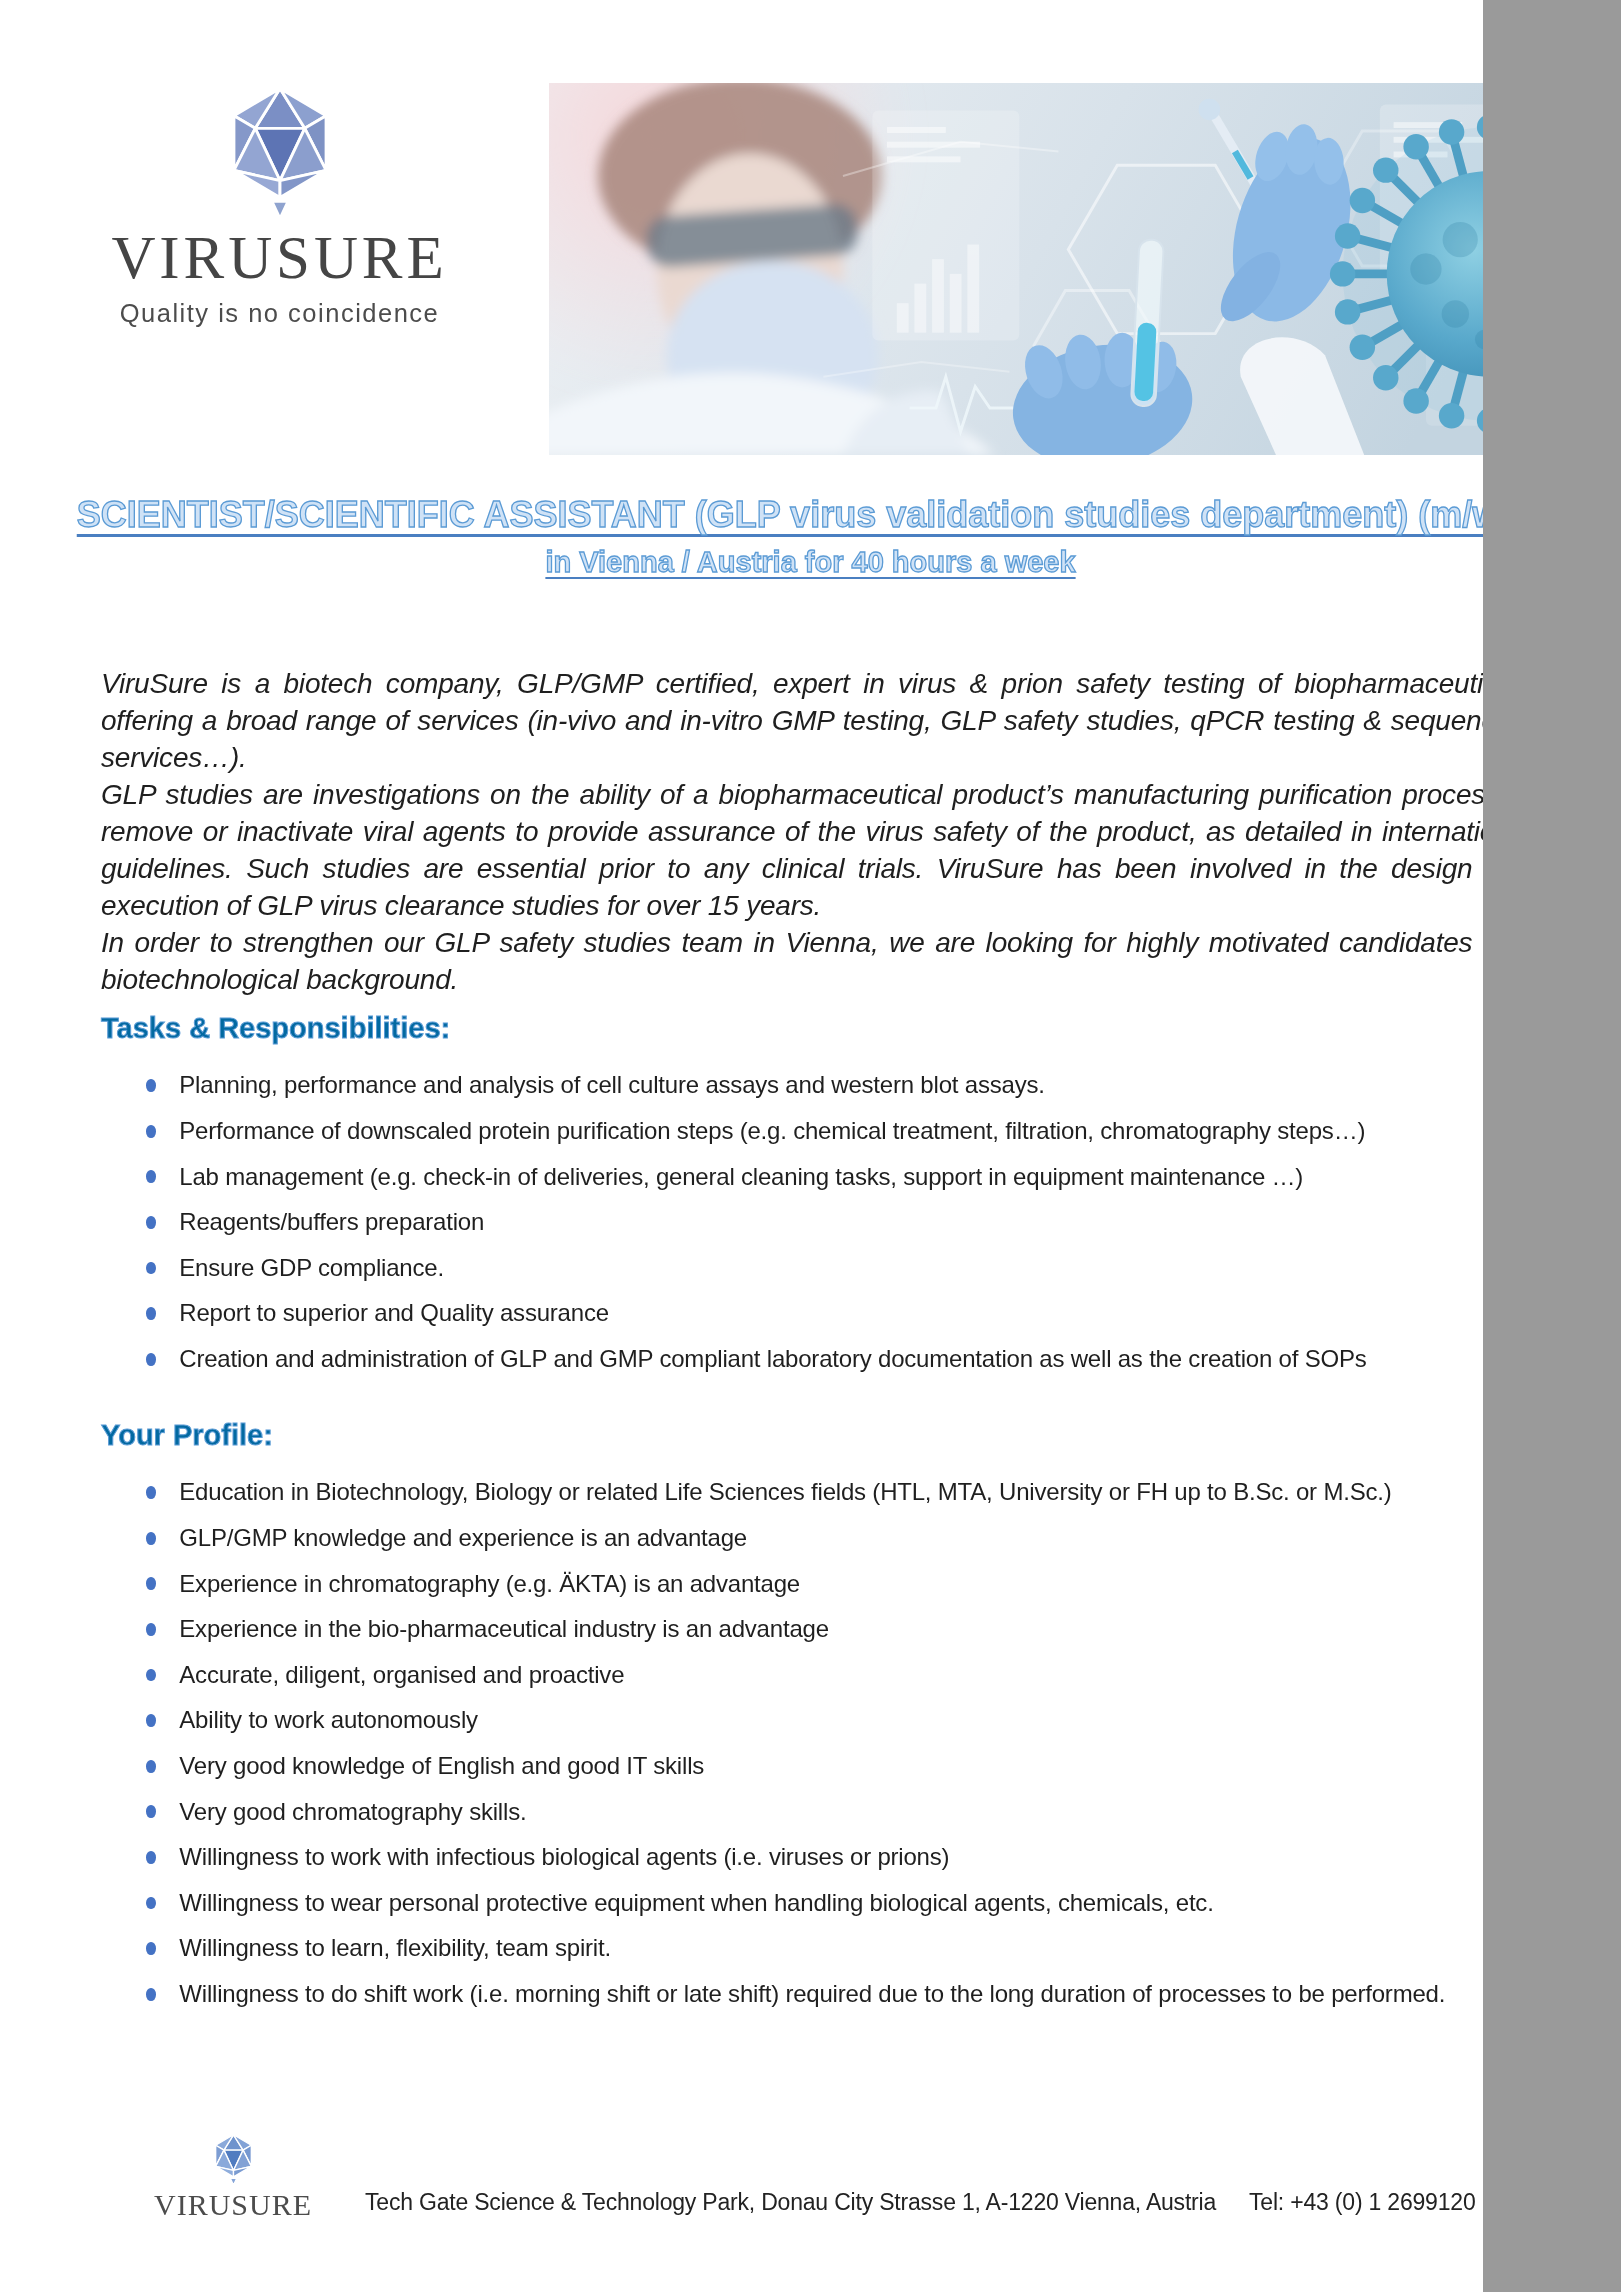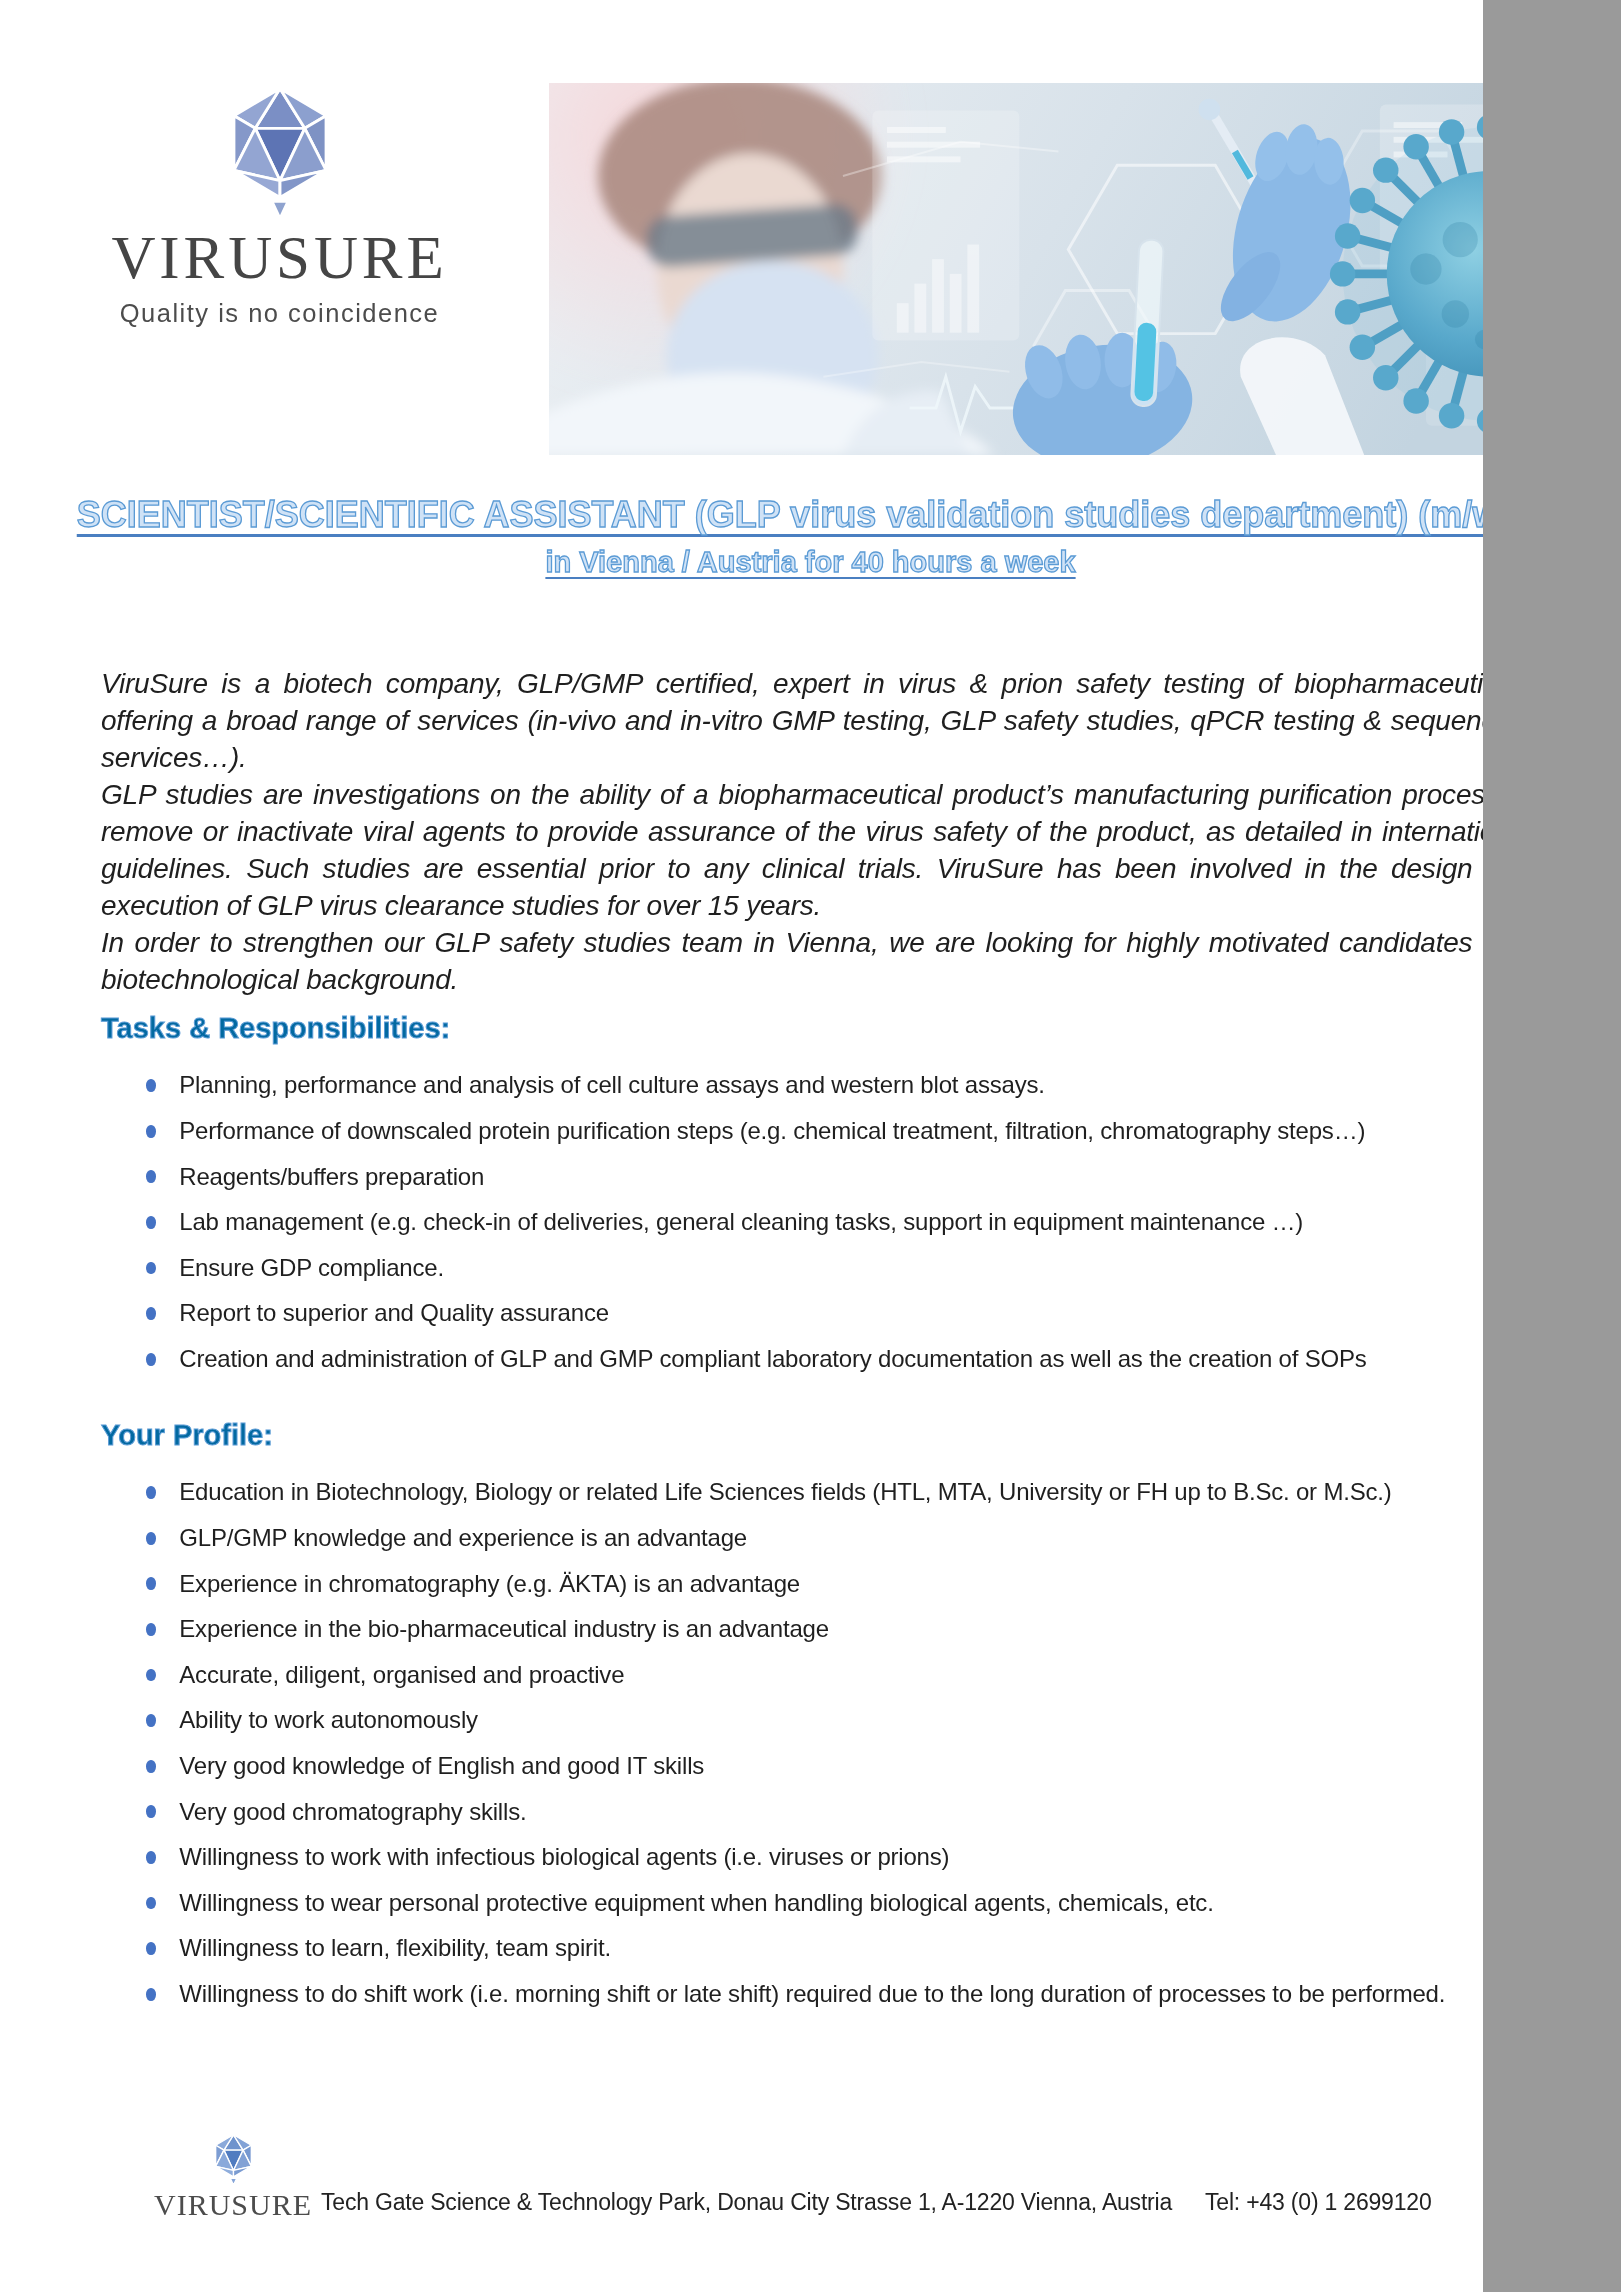--- a/index.html
+++ b/index.html
@@ -63,21 +63,21 @@
   }
   .bullet-text{font-size:24px;line-height:30px;letter-spacing:-0.2px;}
   
   .footer{position:absolute;left:145px;top:2133px;width:1372px;display:flex;align-items:flex-end;}
   .footer-logo{display:flex;flex-direction:column;align-items:center;width:176px;}
   .footer-wordmark{
     font-family:"Liberation Serif",serif;font-size:30px;
     letter-spacing:1px;color:#4c4c4c;margin-top:2px;white-space:nowrap;
   }
   .footer-address{
-    font-size:23px;color:#222;padding-bottom:5.9px;
+    font-size:23px;color:#222;margin-left:44px;padding-bottom:5.9px;
     letter-spacing:-0.2px;white-space:nowrap;
   }
   .footer-phone{margin-left:33px;}
 </style>
 </head>
 <body>
 
 <div class="page">
 
   <div class="logo-block">
@@ -278,26 +278,26 @@
           <span class="bullet-text">Planning, performance and analysis of cell culture assays and western blot assays.</span>
         </li>
 
         <li>
           <span class="dot"></span>
           <span class="bullet-text">Performance of downscaled protein purification steps (e.g. chemical treatment, filtration, chromatography steps…)</span>
         </li>
 
         <li>
           <span class="dot"></span>
+          <span class="bullet-text">Lab management (e.g. check-in of deliveries, general cleaning tasks, support in equipment maintenance …)</span>
+        </li>
+
+        <li>
+          <span class="dot"></span>
           <span class="bullet-text">Reagents/buffers preparation</span>
-        </li>
-
-        <li>
-          <span class="dot"></span>
-          <span class="bullet-text">Lab management (e.g. check-in of deliveries, general cleaning tasks, support in equipment maintenance …)</span>
         </li>
 
         <li>
           <span class="dot"></span>
           <span class="bullet-text">Ensure GDP compliance.</span>
         </li>
 
         <li>
           <span class="dot"></span>
           <span class="bullet-text">Report to superior and Quality assurance</span>

